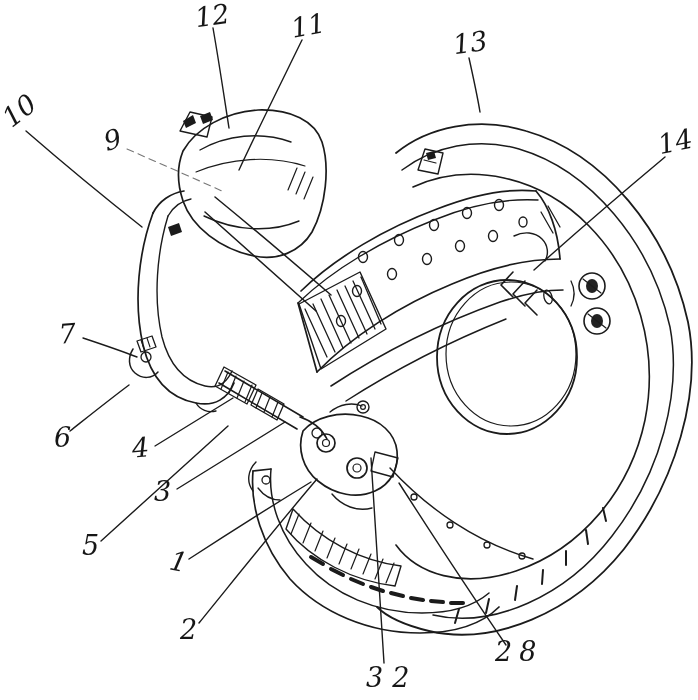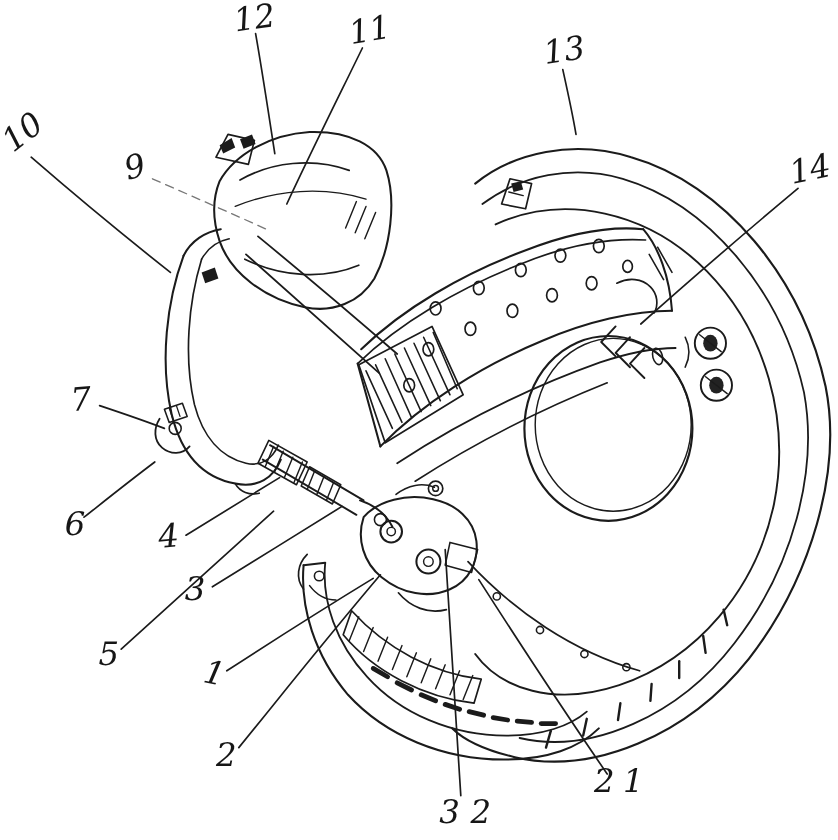--- a/index.html
+++ b/index.html
@@ -256,14 +256,14 @@
   <span class="ref l10">10</span>
   <span class="ref l9">9</span>
   <span class="ref l7">7</span>
   <span class="ref l6">6</span>
   <span class="ref l4">4</span>
   <span class="ref l3">3</span>
   <span class="ref l5">5</span>
   <span class="ref l1">1</span>
   <span class="ref l2">2</span>
   <span class="ref l22">32</span>
-  <span class="ref l21">21</span>
+  <span class="ref l21">28</span>
 </div>
 
 </body></html>

